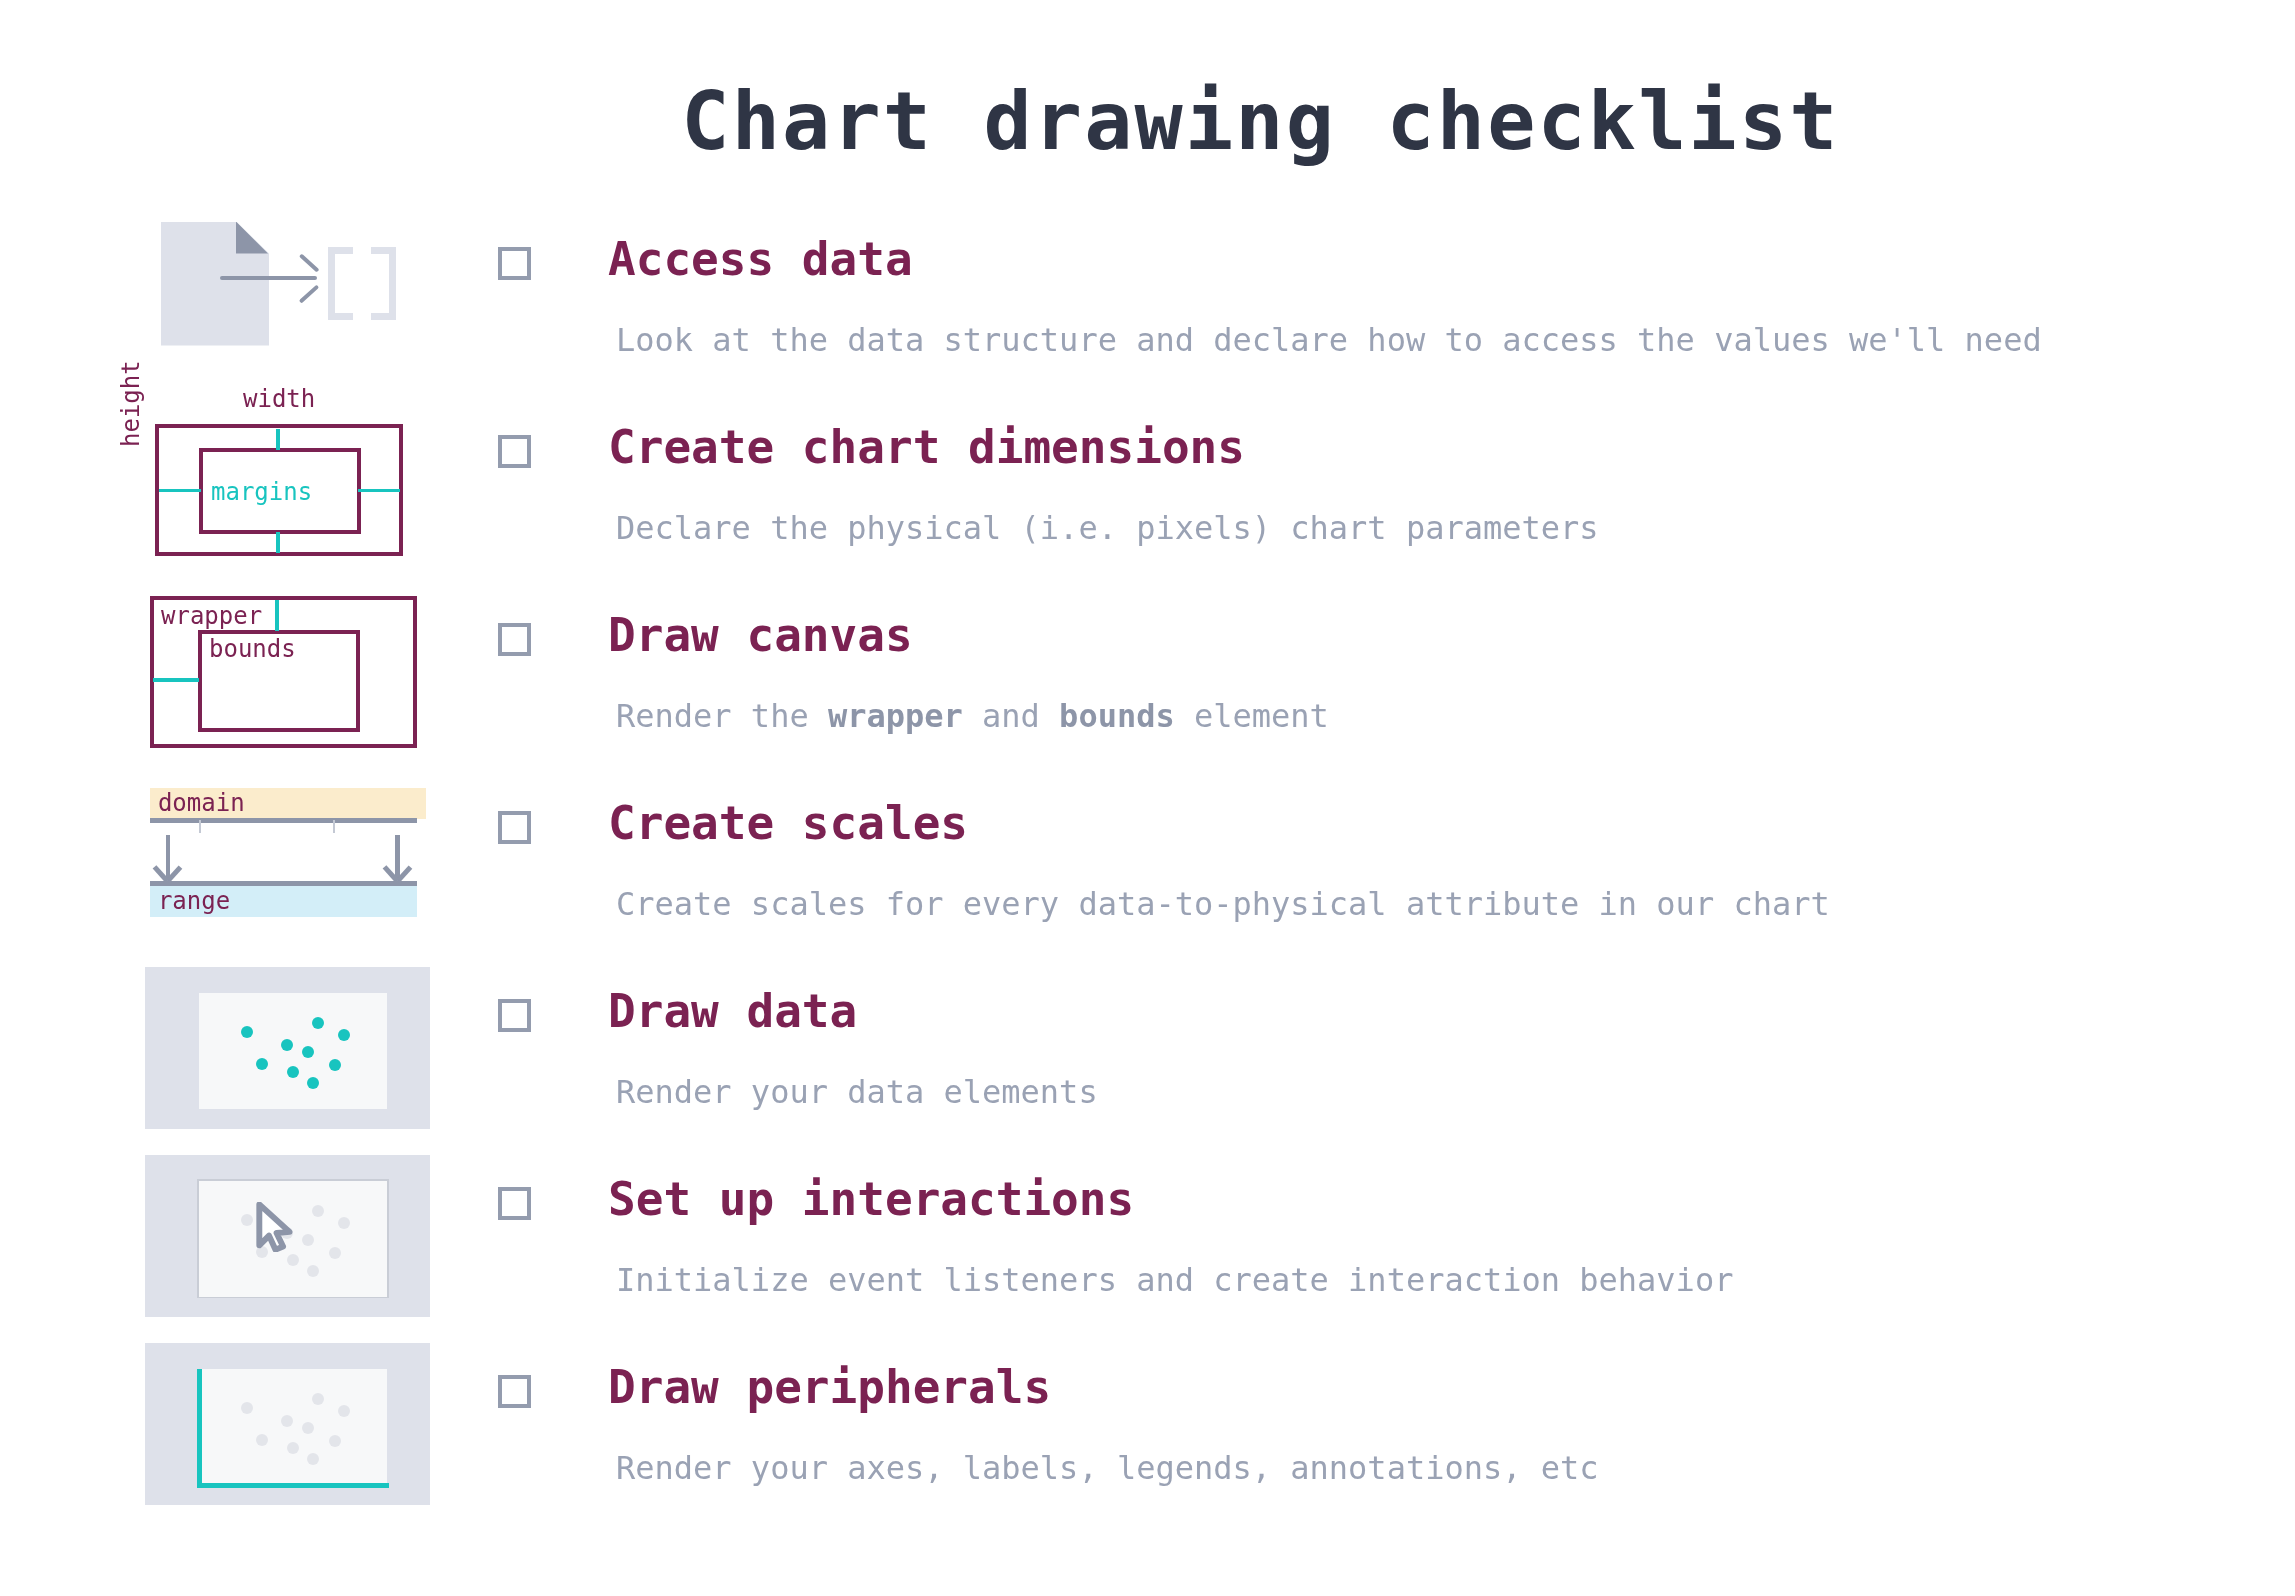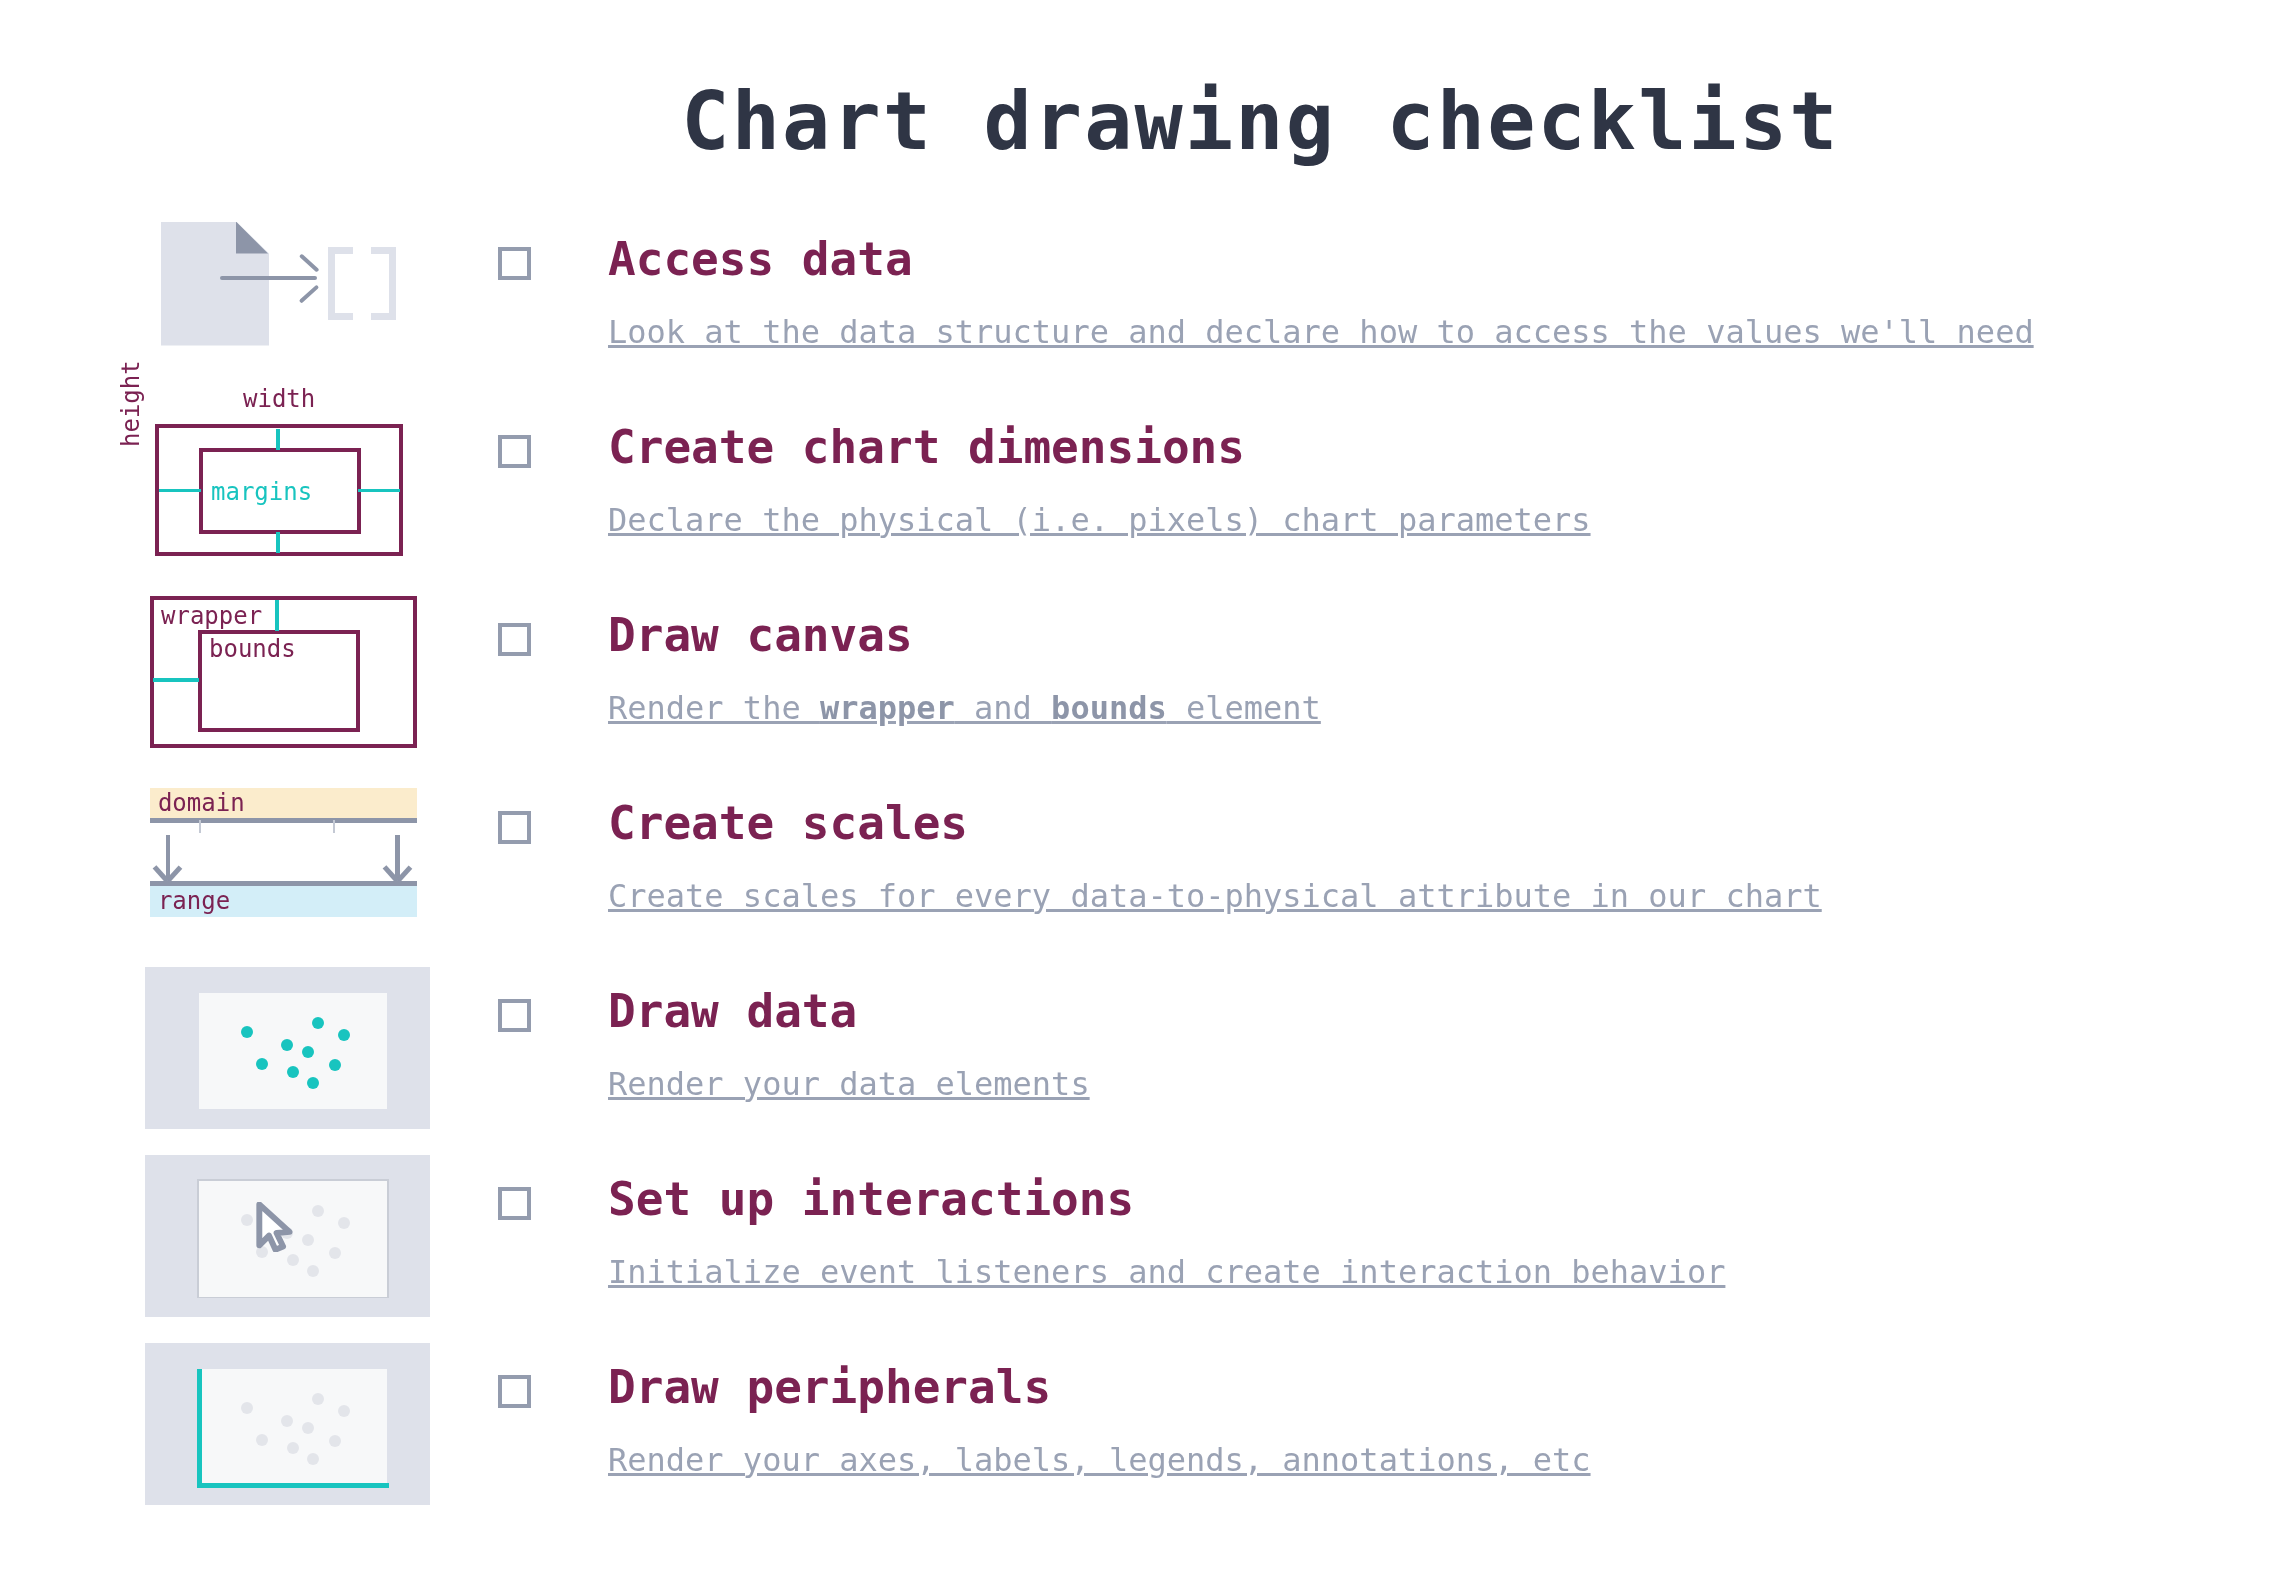--- a/index.html
+++ b/index.html
@@ -75,23 +75,22 @@
     white-space: nowrap;
     margin: 0;
     padding-top: 20.5px;
   }
   .item-desc {
     font-family: "DejaVu Sans Mono", monospace;
     font-size: 32px;
     color: #9aa2b4;
     line-height: 1.0;
     white-space: nowrap;
-    margin: 0;
+    margin: 8px;
     padding-top: 34px;
-    text-decoration: underline;
   }
   .item-desc b {
     color: #8d95a8;
     font-weight: bold;
   }
 
   
   .tn-file { position: absolute; left: 16px; top: 6.5px; width: 108px; height: 124px; }
   .tn-file .page {
     position: absolute; left: 0; top: 0; width: 108px; height: 124px;
@@ -166,21 +165,21 @@
   .cv-lbl-bounds {
     position: absolute; left: 64px; top: 44px;
     font-size: 24px; color: #7b2252; font-family: "DejaVu Sans Mono", monospace;
   }
 
   
   .tn-scales { position: absolute; left: 0; top: 5.4px; width: 285px; height: 145px; }
   .sc-band {
     position: absolute; left: 5.4px; width: 267px; height: 31px;
   }
-  .sc-band.domain { top: 3.2px;  background: #fbeccc; }
+  .sc-band.domain { top: 3.2px;  background: #fbeccc; padding-left: 9px; }
   .sc-band.range  { top: 102px; background: #d3eef8; }
   .sc-band span {
     position: absolute; left: 7.5px; top: 1.1px;
     font-size: 24px; color: #7b2252; font-family: "DejaVu Sans Mono", monospace;
   }
   .sc-axis { position: absolute; left: 5.4px; width: 267px; height: 4.8px; background: #8d95a8; }
   .sc-axis.top { top: 34px; }
   .sc-axis.bot { top: 97px; }
   .sc-tick { position: absolute; width: 2.2px; height: 12.4px; background: #c4c9d4; }
   .sc-arrow { position: absolute; width: 4.8px; background: #8d95a8; }

